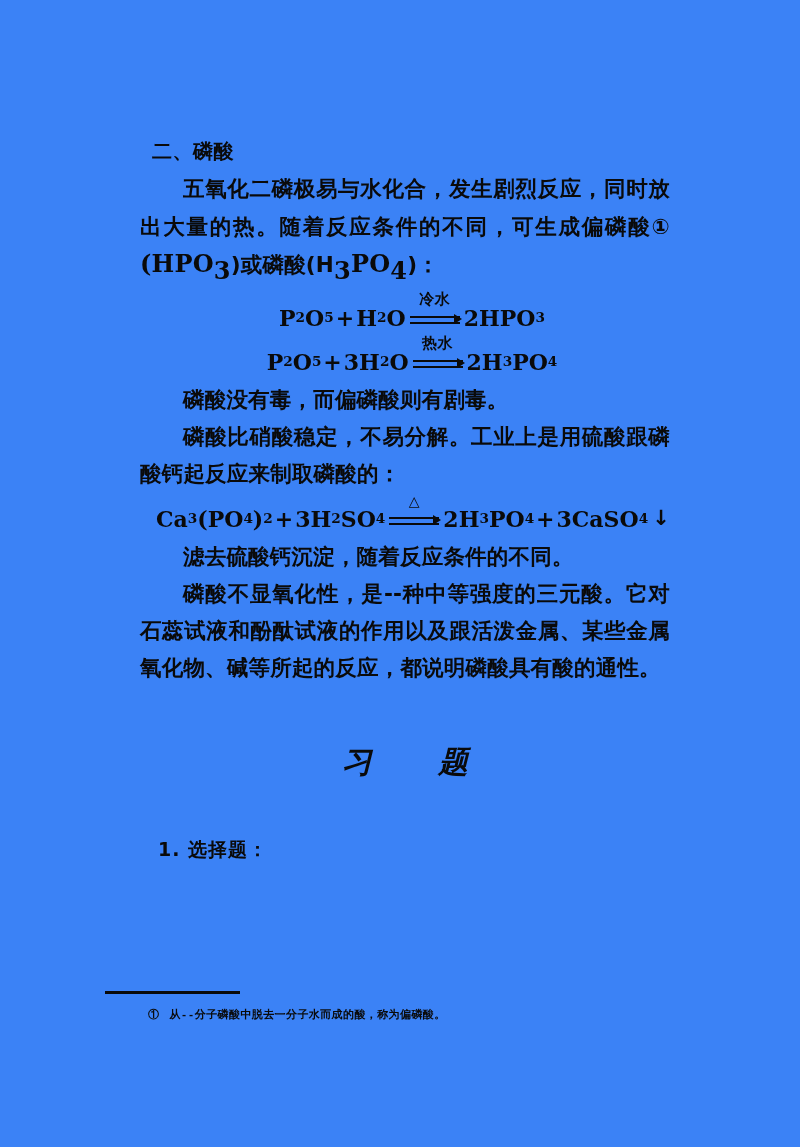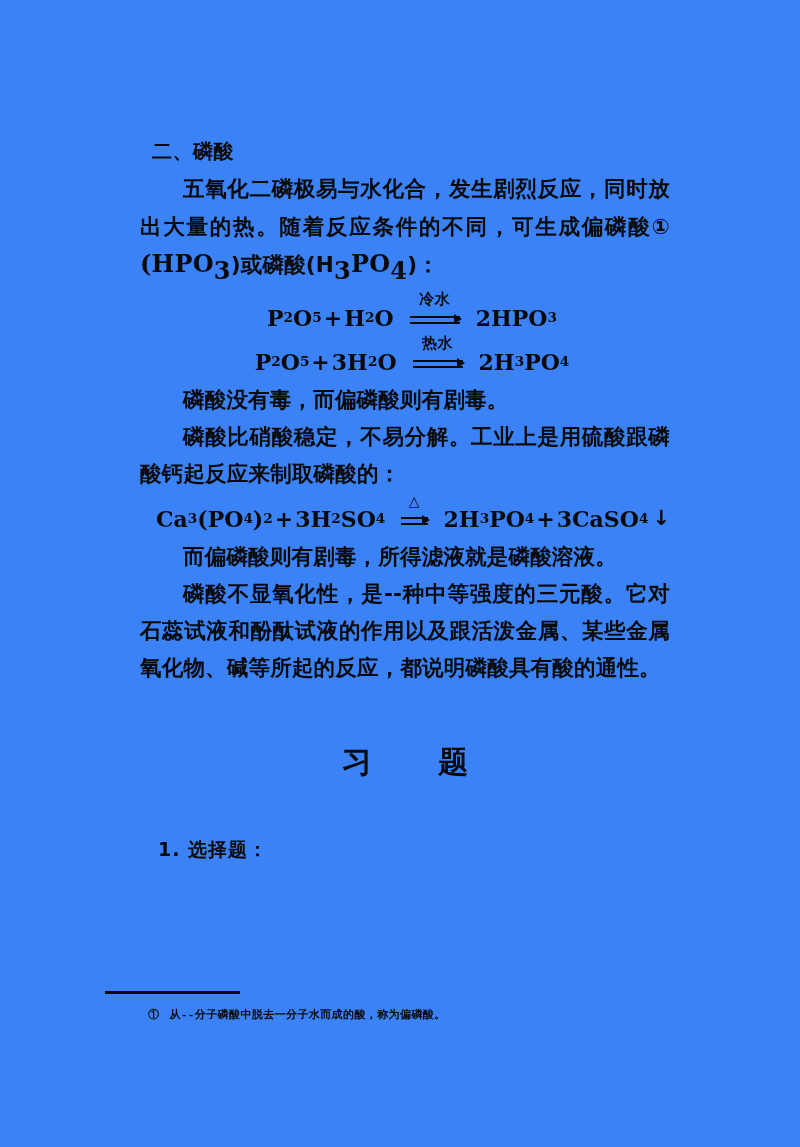--- a/index.html
+++ b/index.html
@@ -80,21 +80,21 @@
 
   .eq .plus {
     padding: 0 2px;
     font-weight: 700;
   }
   .arrow {
     position: relative;
     display: inline-block;
     width: 54px;
     height: 26px;
-    margin: 0 14px;
+    margin: 0 2px;
     vertical-align: middle;
   }
   .arrow .cond {
     position: absolute;
     left: 50%;
     transform: translateX(-50%);
     top: -13px;
     font-family: "DejaVu Sans", "Liberation Sans", sans-serif;
     font-weight: bold;
     font-size: 15px;
@@ -132,20 +132,21 @@
 
   
   .ex-heading {
     text-align: center;
     font-family: "DejaVu Sans", "Liberation Sans", sans-serif;
     font-weight: bold;
     font-size: 30px;
     letter-spacing: 28px;
     text-indent: 28px;
     margin: 56px 0 0 0;
+    font-style: italic;
   }
   .ex-item {
     font-family: "DejaVu Sans", "Liberation Sans", sans-serif;
     font-size: 19px;
     font-weight: 700;
     margin: 54px 0 0 18px;
     letter-spacing: 1px;
   }
 
   
@@ -262,21 +263,21 @@
       <span>2H</span>
         <sub>3</sub>
         <span>PO</span>
         <sub>4</sub>
         <span class="plus">+</span>
         <span>3CaSO</span>
         <sub>4</sub>
         <span class="downarrow">↓</span>
     </div>
 
-    <p class="para indent">而偏磷酸则有剧毒，所得滤液就是磷酸溶液。</p>
+    <p class="para indent">滤去硫酸钙沉淀，随着反应条件的不同。</p>
 
     <p class="para indent">磷酸不显氧化性，是--种中等强度的三元酸。它对石蕊试液和酚酞试液的作用以及跟活泼金属、某些金属氧化物、碱等所起的反应，都说明磷酸具有酸的通性。</p>
 
     <h2 class="ex-heading">习 题</h2>
 
     <p class="ex-item">1. 选择题：</p>
 
   </div>
 
   <div class="footnote-rule"></div>

